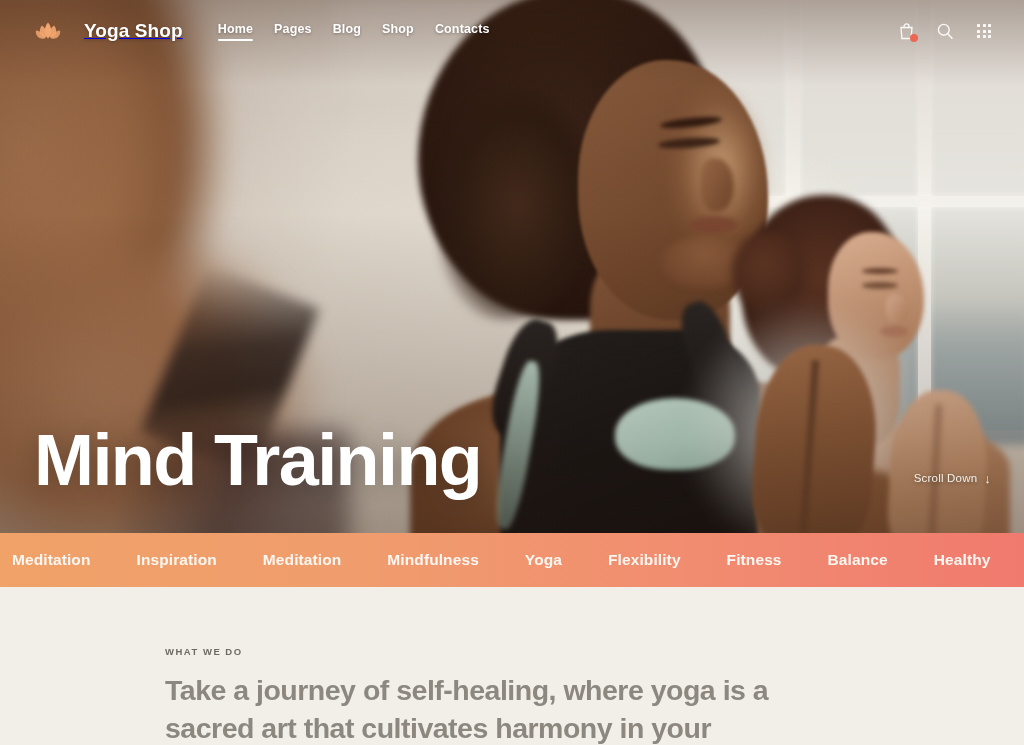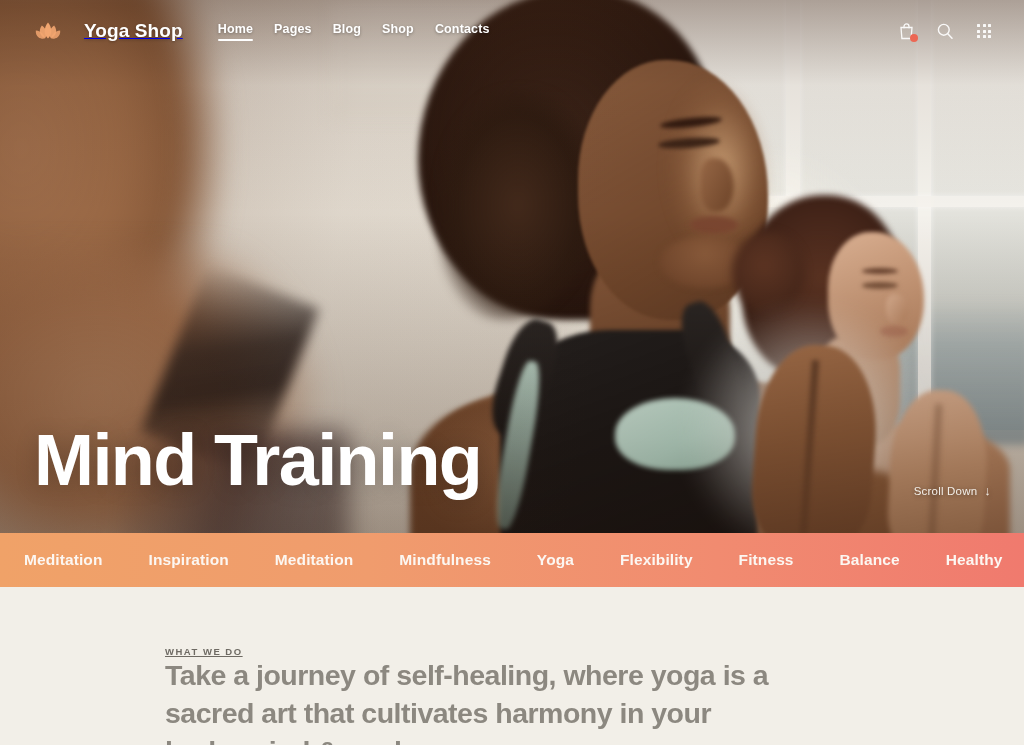--- a/index.html
+++ b/index.html
@@ -309,50 +309,50 @@
   .eyebrow {
     color:#F4F0EA; font-size:14.5px; letter-spacing:.1px; margin-bottom:12px;
     text-shadow:0 1px 6px rgba(0,0,0,.38);
   }
   .hero-title {
     color:#fff; font-size:72px; line-height:.96; font-weight:700;
     letter-spacing:-1.6px;
     text-shadow:0 2px 22px rgba(0,0,0,.22);
   }
   .scroll-down {
-    position:absolute; right:33px; bottom:36px; z-index:20;
-    display:flex; align-items:center; gap:7px;
+    position:absolute; right:33px; bottom:48px; z-index:20;
+    display:flex; gap:7px;
     color:#F2EEE8; font-size:11.5px; letter-spacing:.2px; cursor:pointer;
     text-shadow:0 1px 5px rgba(0,0,0,.4);
     margin-top:16px;
   }
   .scroll-arrow { font-size:13px; line-height:1; }
 
   
   .marquee {
     position:absolute; left:0; top:533px; width:1024px; height:54px;
     background:linear-gradient(90deg,#F0A268 0%,#F09C6D 36%,#F18B70 70%,#F07A6E 100%);
     display:flex; align-items:center; overflow:hidden; z-index:25;
   }
-  .marquee-track { display:flex; align-items:center; gap:46px; padding-left:24px;
+  .marquee-track { display:flex; align-items:center; gap:46px; padding-left:12px;
                    white-space:nowrap; }
   .marquee-item {
     color:#FCF7F2; font-size:15.5px; font-weight:700; letter-spacing:.1px;
     cursor:pointer;
   }
 
   
   .section {
     position:absolute; left:0; top:587px; width:1024px; height:158px;
     background:#F2EFE8;
   }
   .sec-inner { padding:59px 0 0 165px; }
   .kicker {
     color:#6E6A63; font-size:9.5px; font-weight:700;
-    letter-spacing:1.5px; text-transform:uppercase; text-decoration:underline;
+    letter-spacing:1.5px; text-transform:uppercase; margin-bottom:15px;
   }
   .sec-head {
     color:#8C8880; font-size:28.5px; line-height:1.33; font-weight:700;
     letter-spacing:-.5px; max-width:620px;
   }
 </style>
 </head>
 <body>
 
 <div id="page">

